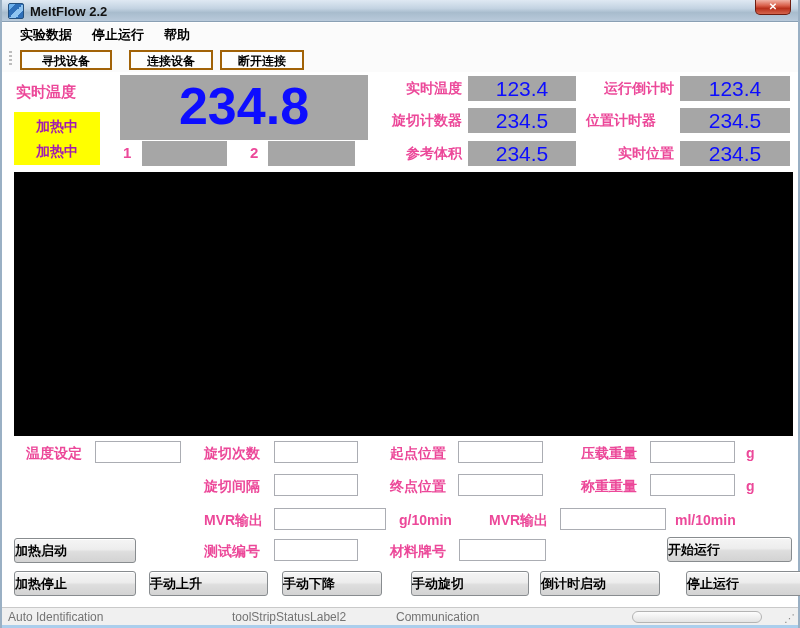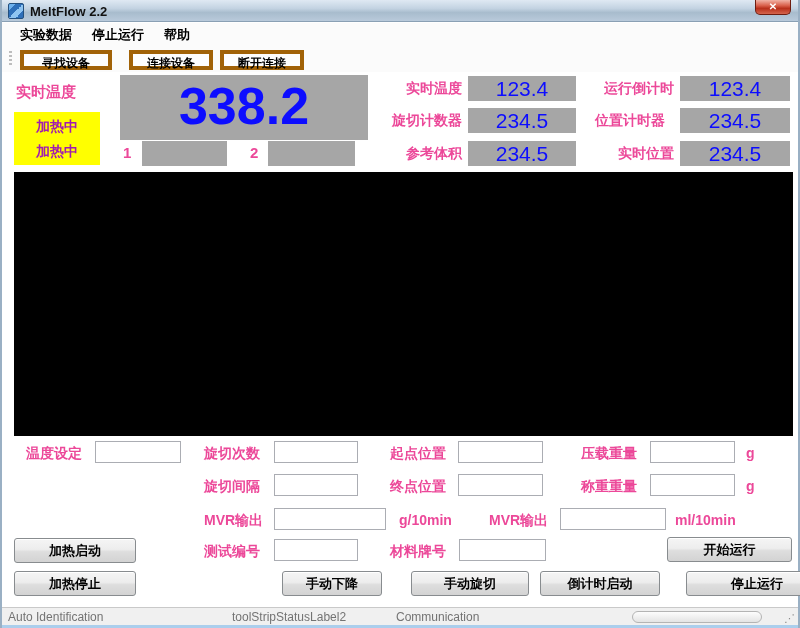--- a/index.html
+++ b/index.html
@@ -19,21 +19,21 @@
     background:linear-gradient(180deg,#f1b3a6 0%,#d9604b 40%,#b8301b 60%,#d4654d 100%);
     border:1px solid #6e1d10; border-top:none; border-radius:0 0 5px 5px;
     color:#fff; font-size:10px; font-weight:700; text-align:center; line-height:13px; cursor:pointer; }
 
   
   .menubar { position:absolute; left:0; top:23px; width:100%; height:23px; background:#fbfbfb; display:flex; align-items:center; padding-left:8px; }
   .menu-item { font-size:13px; font-weight:600; color:#000; padding:3px 10px; cursor:default; }
   .toolbar { position:absolute; left:0; top:46px; width:100%; height:26px; background:#fbfbfb; }
   .tb-grip { position:absolute; left:7px; top:5px; width:3px; height:16px;
     background:repeating-linear-gradient(180deg,#bdbdbd 0 2px,transparent 2px 4px); }
-  .tb-btn { position:absolute; top:4px; height:20px; background:#fdfdfd; border:4px solid #a16207;
+  .tb-btn { position:absolute; top:4px; height:20px; background:#fdfdfd; border:2px solid #a16207;
     font-size:12px; font-weight:700; text-align:center; line-height:18px; color:#000; cursor:pointer; }
 
   
   .lbl { position:absolute; font-size:14px; font-weight:700; color:#ec4899; white-space:nowrap; }
   .graybox { position:absolute; background:#a6a6a6; }
   .blue-val { color:#0d0dff; font-size:21px; font-weight:500; text-align:center; line-height:25px; }
   .heat-box { position:absolute; left:12px; top:112px; width:86px; height:53px; background:#ffff00;
     display:flex; flex-direction:column; justify-content:center; align-items:center; }
   .heat-line { color:#a21caf; font-size:14px; font-weight:700; line-height:25px; }
   .big-display { position:absolute; left:118px; top:75px; width:248px; height:65px; background:#a6a6a6;
@@ -41,21 +41,21 @@
 
   
   .chart-panel { position:absolute; left:12px; top:172px; width:779px; height:264px; background:#000; }
 
   
   .tbox { position:absolute; height:22px; background:#fff; border:1px solid #abadb3; }
   .btn { position:absolute; height:25px; cursor:pointer;
     border:1px solid #888c8f; border-radius:3px;
     background:linear-gradient(180deg,#f5f5f5 0%,#ededed 45%,#dedede 55%,#d3d3d3 100%);
     box-shadow:inset 0 1px 0 #ffffff;
-    font-size:13px; font-weight:700; color:#000; text-align:center; line-height:23px; }
+    font-size:13px; font-weight:700; color:#000; line-height:23px; }
 
   
   .statusbar { position:absolute; left:0; top:607px; width:100%; height:18px; background:#f0f0f0; border-top:1px solid #c9c9c9; }
   .sb-text { position:absolute; top:2px; font-size:12px; color:#737373; }
   .sb-progress { position:absolute; left:630px; top:3px; width:130px; height:12px; border:1px solid #b4b4b4; border-radius:6px;
     background:linear-gradient(180deg,#fdfdfd,#e4e4e4); }
   .resize-grip { position:absolute; right:3px; top:4px; font-size:11px; color:#8b8b8b; }
 
   .bottom-edge { position:absolute; left:0; top:625px; width:100%; height:3px; background:#abceec; }
 </style>
@@ -83,37 +83,37 @@
     <div class="tb-btn" style="left:18px;width:92px;">寻找设备</div>
     <div class="tb-btn" style="left:127px;width:84px;">连接设备</div>
     <div class="tb-btn" style="left:218px;width:84px;">断开连接</div>
   </div>
 
   <div class="lbl" style="left:14px;top:83px;font-size:15px;">实时温度</div>
   <div class="heat-box">
     <div class="heat-line">加热中</div>
     <div class="heat-line">加热中</div>
   </div>
-  <div class="big-display">338.2</div>
+  <div class="big-display">234.8</div>
 
   <div class="lbl" style="left:121px;top:144px;font-size:15px;">1</div>
   <div class="graybox" style="left:140px;top:141px;width:85px;height:25px;"></div>
   <div class="lbl" style="left:248px;top:144px;font-size:15px;">2</div>
   <div class="graybox" style="left:266px;top:141px;width:87px;height:25px;"></div>
 
   <div class="lbl" style="left:380px;top:80px;width:80px;text-align:right;">实时温度</div>
   <div class="graybox blue-val" style="left:466px;top:76px;width:108px;height:25px;">123.4</div>
   <div class="lbl" style="left:380px;top:112px;width:80px;text-align:right;">旋切计数器</div>
   <div class="graybox blue-val" style="left:466px;top:108px;width:108px;height:25px;">234.5</div>
   <div class="lbl" style="left:380px;top:145px;width:80px;text-align:right;">参考体积</div>
   <div class="graybox blue-val" style="left:466px;top:141px;width:108px;height:25px;">234.5</div>
 
   <div class="lbl" style="left:584px;top:80px;width:88px;text-align:right;">运行倒计时</div>
   <div class="graybox blue-val" style="left:678px;top:76px;width:110px;height:25px;">123.4</div>
-  <div class="lbl" style="left:584px;top:112px;width:88px;text-align:center;">位置计时器</div>
+  <div class="lbl" style="left:584px;top:112px;width:88px;text-align:left;">位置计时器</div>
   <div class="graybox blue-val" style="left:678px;top:108px;width:110px;height:25px;">234.5</div>
   <div class="lbl" style="left:584px;top:145px;width:88px;text-align:right;">实时位置</div>
   <div class="graybox blue-val" style="left:678px;top:141px;width:110px;height:25px;">234.5</div>
 
   <div class="chart-panel"></div>
 
   <div class="lbl" style="left:24px;top:445px;">温度设定</div>
   <input class="tbox" style="left: 93px; top: 441px; width: 86px;">
   <div class="lbl" style="left:202px;top:445px;">旋切次数</div>
   <input class="tbox" style="left: 272px; top: 441px; width: 84px;">
@@ -139,20 +139,21 @@
   <div class="lbl" style="left:673px;top:512px;">ml/10min</div>
 
   <div class="btn" style="left:12px;top:538px;width:122px;">加热启动</div>
   <div class="lbl" style="left:202px;top:543px;">测试编号</div>
   <input class="tbox" style="left: 272px; top: 539px; width: 84px;">
   <div class="lbl" style="left:388px;top:543px;">材料牌号</div>
   <input class="tbox" style="left: 457px; top: 539px; width: 87px;">
   <div class="btn" style="left:665px;top:537px;width:125px;">开始运行</div>
 
   <div class="btn" style="left:12px;top:571px;width:122px;">加热停止</div>
+  <div class="btn" style="left:147px;top:571px;width:119px;">手动上升</div>
   <div class="btn" style="left:280px;top:571px;width:100px;">手动下降</div>
   <div class="btn" style="left:409px;top:571px;width:118px;">手动旋切</div>
   <div class="btn" style="left:538px;top:571px;width:120px;">倒计时启动</div>
   <div class="btn" style="left:684px;top:571px;width:142px;">停止运行</div>
 
   <div class="statusbar">
     <div class="sb-text" style="left:6px;">Auto Identification</div>
     <div class="sb-text" style="left:230px;">toolStripStatusLabel2</div>
     <div class="sb-text" style="left:394px;">Communication</div>
     <div class="sb-progress"></div>

